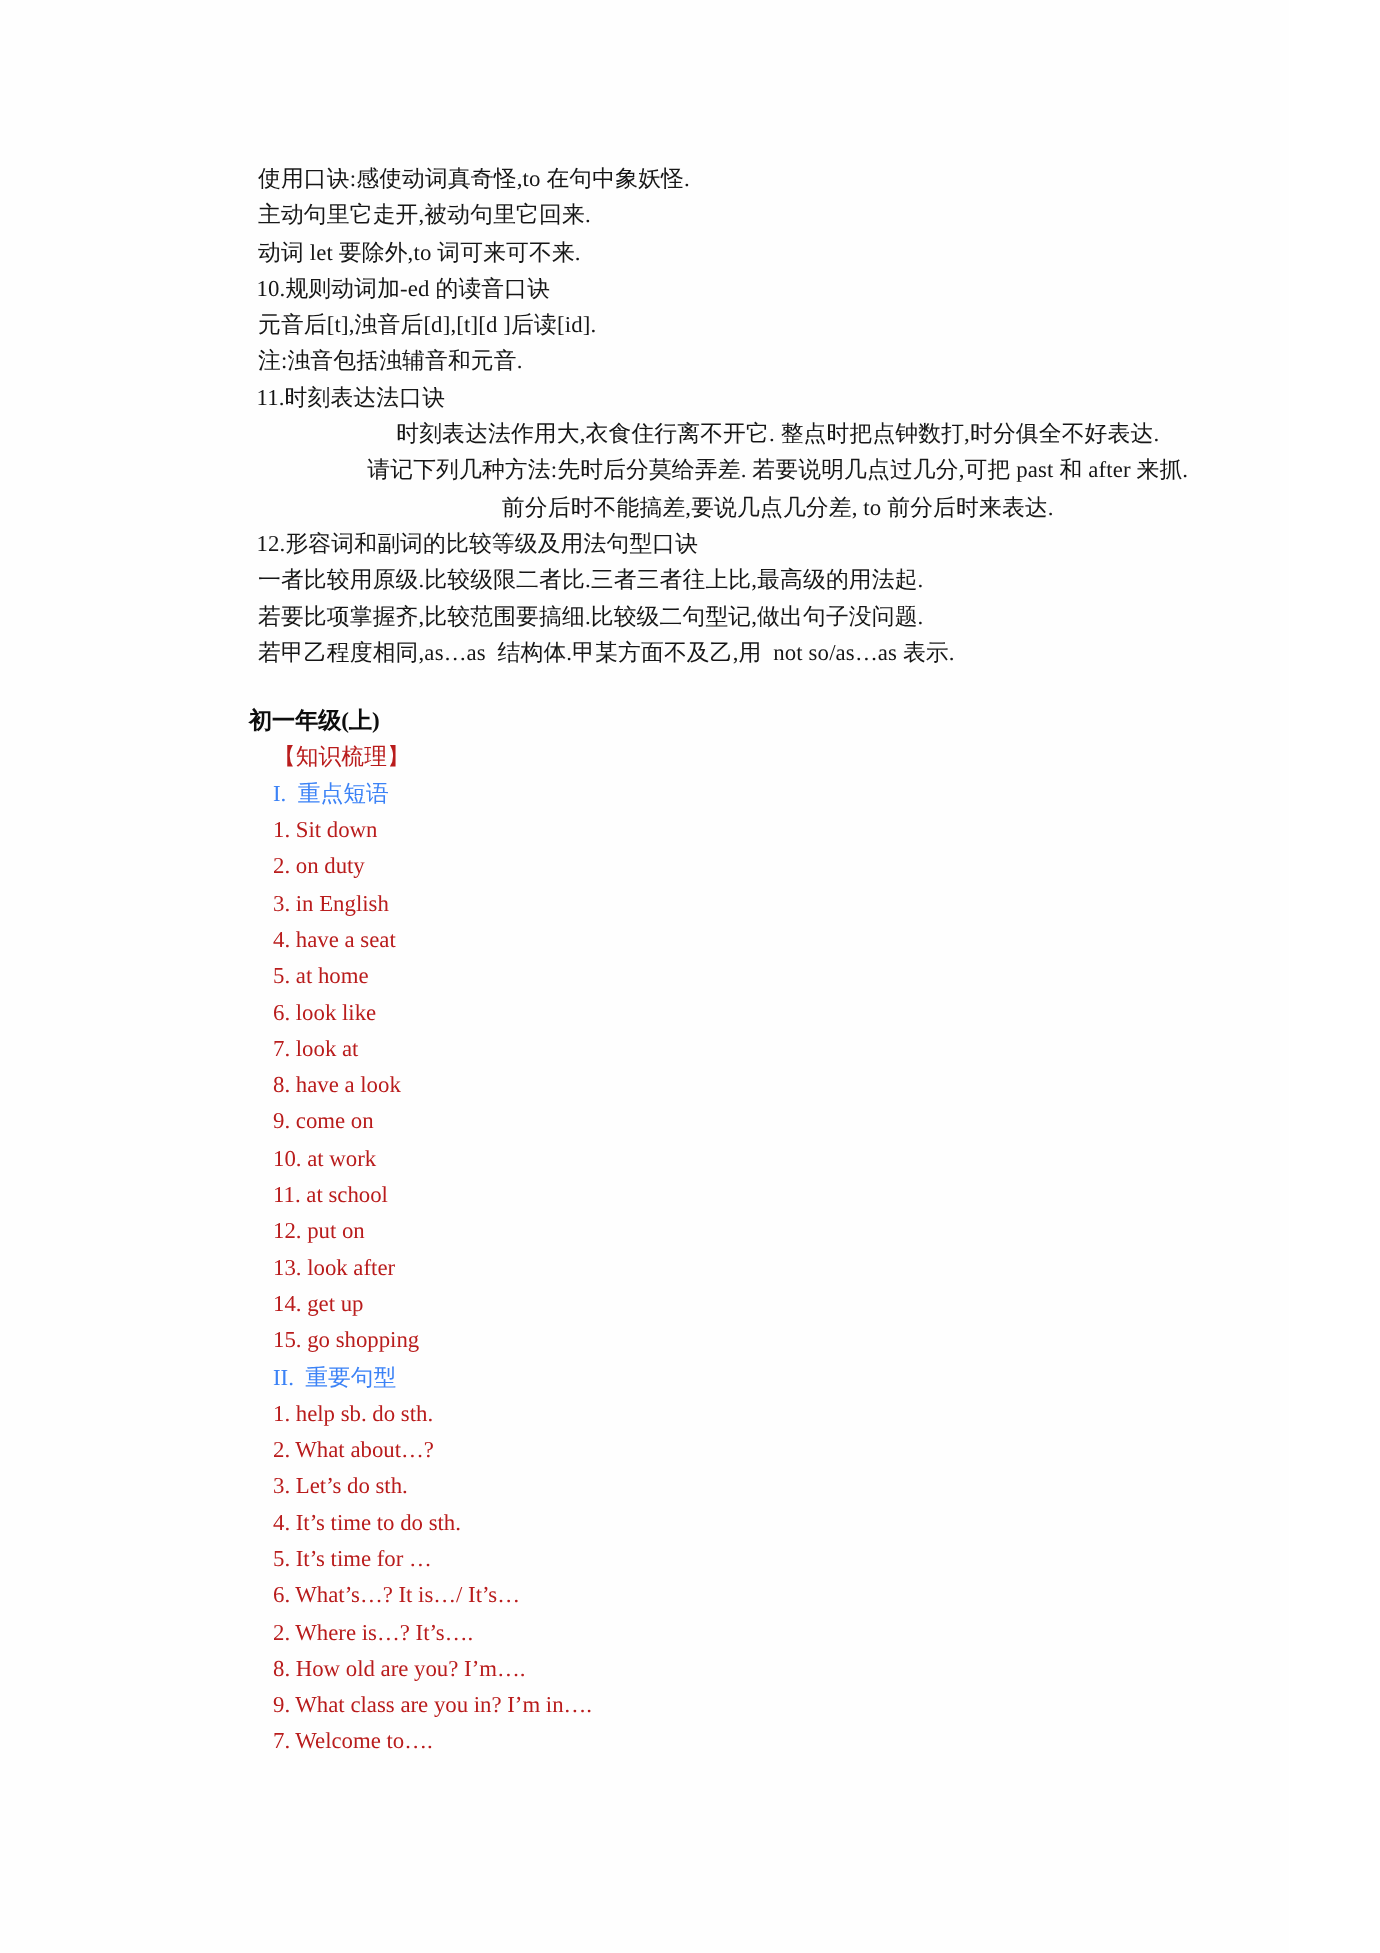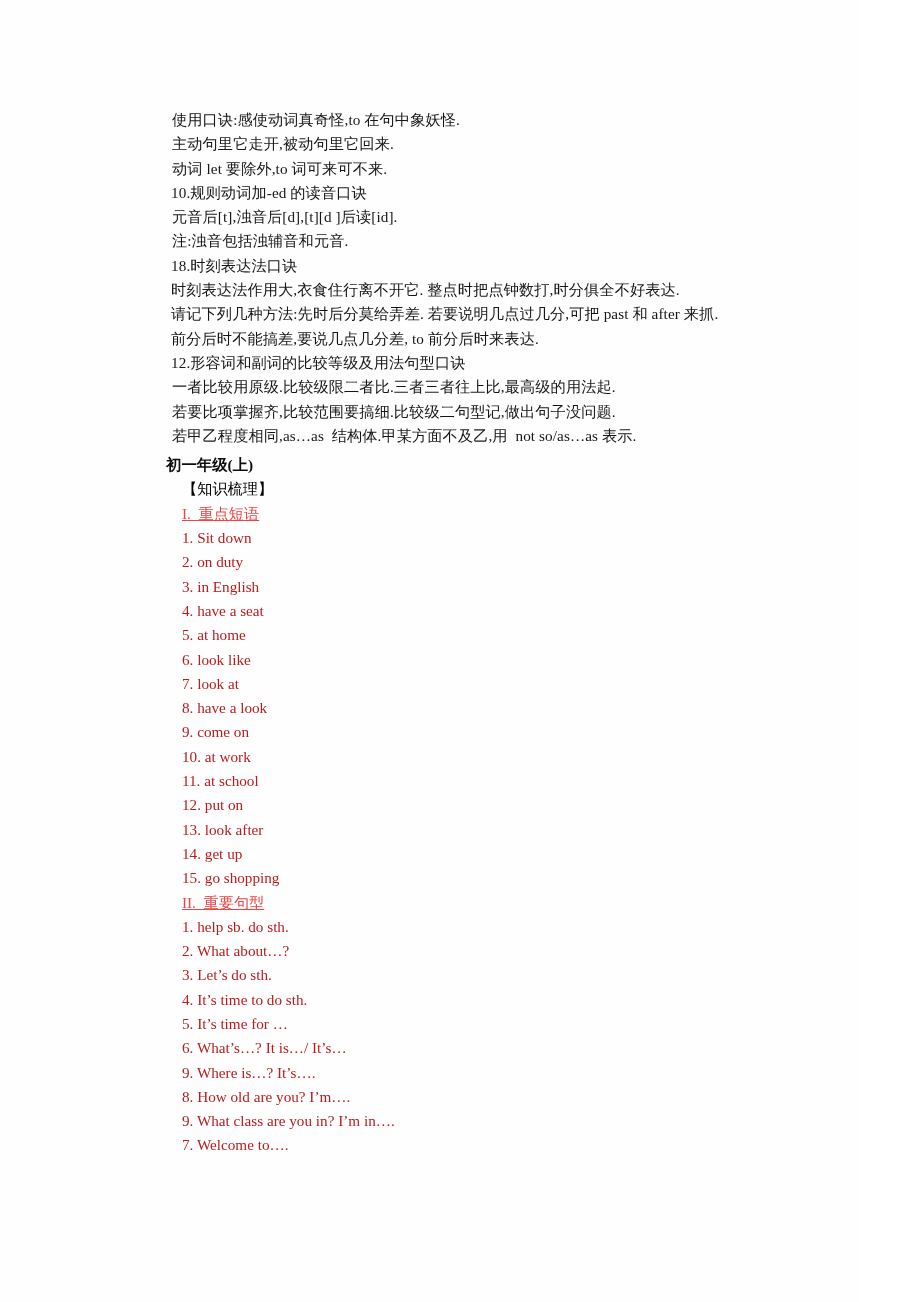--- a/index.html
+++ b/index.html
@@ -42,53 +42,53 @@
     letter-spacing: 0.1px;
     color: #161616;
   }
 
   
   .cn-line {
     padding-left: 6px;
   }
   .cn-line.flush {
     padding-left: 5px;
+    text-align: center;
   }
   .cn-line.num {
     padding-left: 5px;
   }
 
   
   .grade-heading {
     font-size: 15.4px;
     line-height: 24.3px;
     font-weight: bold;
     padding-left: 0px;
-    margin-top: 5px;
+    margin-top: 21px;
     white-space: pre;
     color: #0d0d0d;
   }
 
   
   .bracket-heading {
     font-size: 15.2px;
     line-height: 24.3px;
     padding-left: 16px;
     white-space: pre;
-    color: #000000;
+    color: #b91c1c;
   }
 
   
   .roman-heading {
     font-size: 15.2px;
     line-height: 24.3px;
     padding-left: 16px;
     white-space: pre;
-    color: #ef4444;
-    text-decoration: underline;
+    color: #3b82f6;
   }
 
   
   .list-item {
     font-size: 15.2px;
     line-height: 24.3px;
     padding-left: 16px;
     white-space: pre;
     color: #b91c1c;
   }
@@ -99,21 +99,21 @@
 <div class="page">
   <div class="content">
 
     <div>
       <div class="line cn-line">使用口诀:感使动词真奇怪,to 在句中象妖怪.</div>
       <div class="line cn-line">主动句里它走开,被动句里它回来.</div>
       <div class="line cn-line">动词 let 要除外,to 词可来可不来.</div>
       <div class="line cn-line num">10.规则动词加-ed 的读音口诀</div>
       <div class="line cn-line">元音后[t],浊音后[d],[t][d ]后读[id].</div>
       <div class="line cn-line">注:浊音包括浊辅音和元音.</div>
-      <div class="line cn-line num">18.时刻表达法口诀</div>
+      <div class="line cn-line num">11.时刻表达法口诀</div>
       <div class="line cn-line flush">时刻表达法作用大,衣食住行离不开它. 整点时把点钟数打,时分俱全不好表达.</div>
       <div class="line cn-line flush">请记下列几种方法:先时后分莫给弄差. 若要说明几点过几分,可把 past 和 after 来抓.</div>
       <div class="line cn-line flush">前分后时不能搞差,要说几点几分差, to 前分后时来表达.</div>
       <div class="line cn-line num">12.形容词和副词的比较等级及用法句型口诀</div>
       <div class="line cn-line">一者比较用原级.比较级限二者比.三者三者往上比,最高级的用法起.</div>
       <div class="line cn-line">若要比项掌握齐,比较范围要搞细.比较级二句型记,做出句子没问题.</div>
       <div class="line cn-line">若甲乙程度相同,as…as  结构体.甲某方面不及乙,用  not so/as…as 表示.</div>
     </div>
 
     <div class="grade-heading">初一年级(上)</div>
@@ -140,20 +140,20 @@
     </div>
 
     <div>
       <div class="roman-heading">II.  重要句型</div>
       <div class="list-item">1. help sb. do sth.</div>
       <div class="list-item">2. What about…?</div>
       <div class="list-item">3. Let’s do sth.</div>
       <div class="list-item">4. It’s time to do sth.</div>
       <div class="list-item">5. It’s time for …</div>
       <div class="list-item">6. What’s…? It is…/ It’s…</div>
-      <div class="list-item">9. Where is…? It’s….</div>
+      <div class="list-item">2. Where is…? It’s….</div>
       <div class="list-item">8. How old are you? I’m….</div>
       <div class="list-item">9. What class are you in? I’m in….</div>
       <div class="list-item">7. Welcome to….</div>
     </div>
 
   </div>
 </div>
 
 </body></html>

